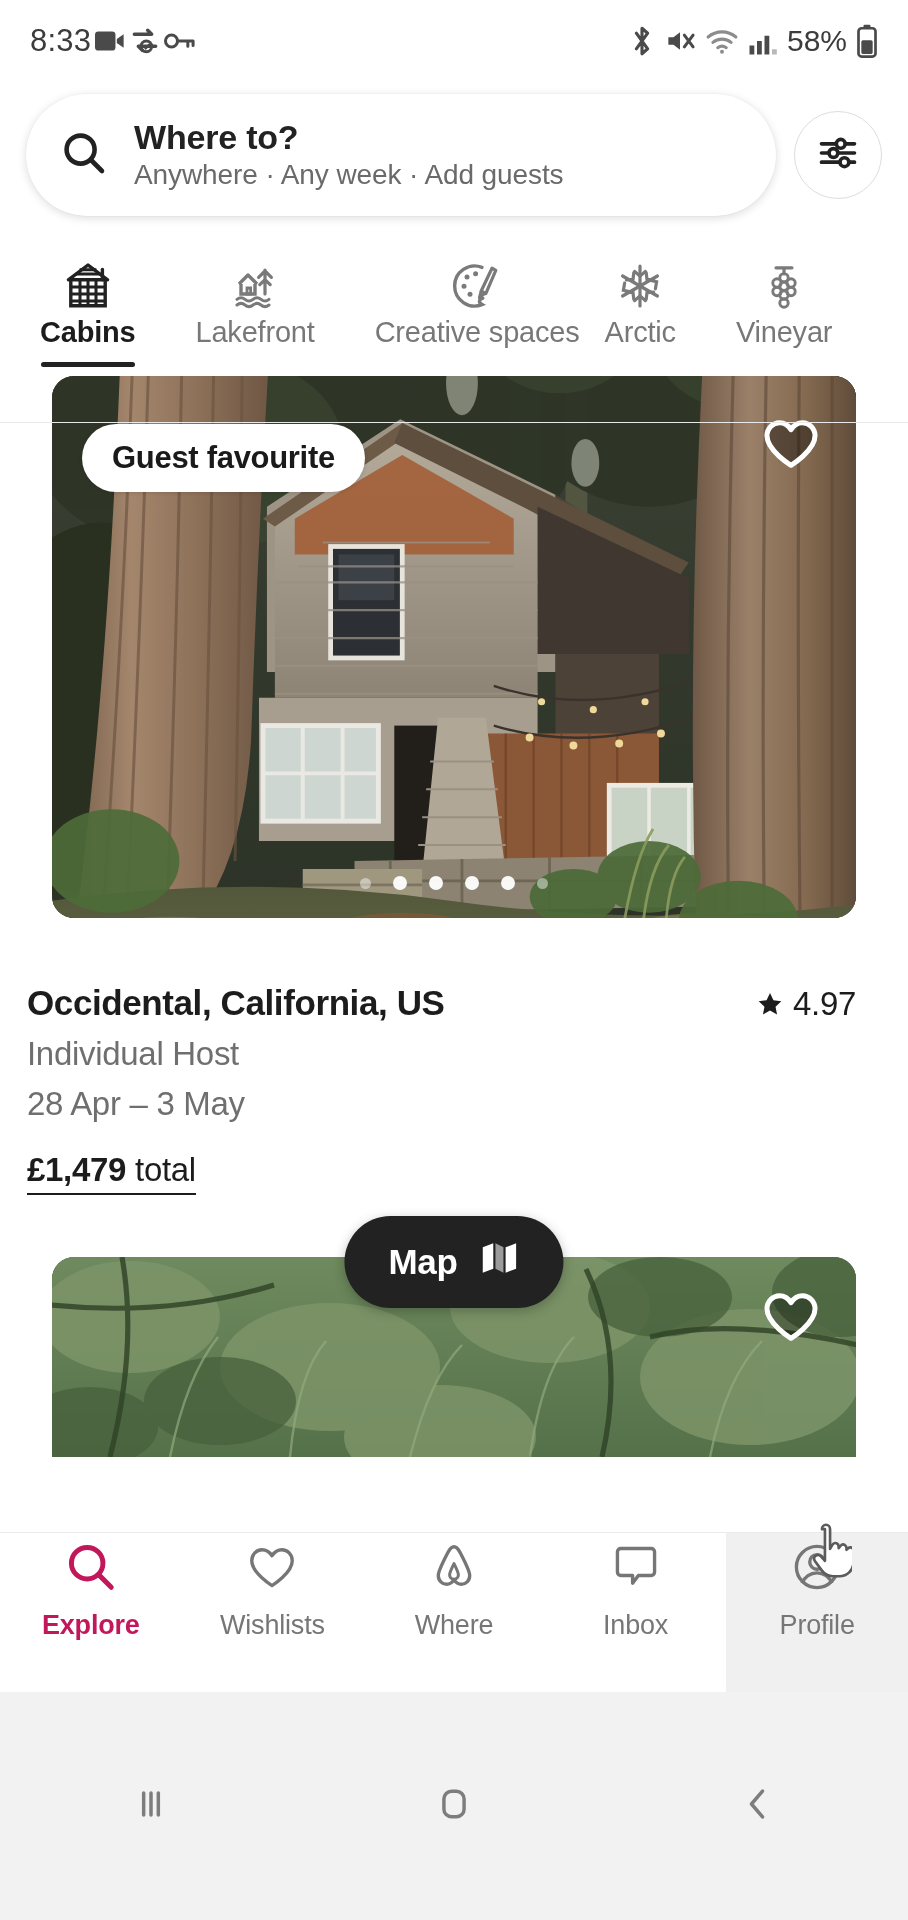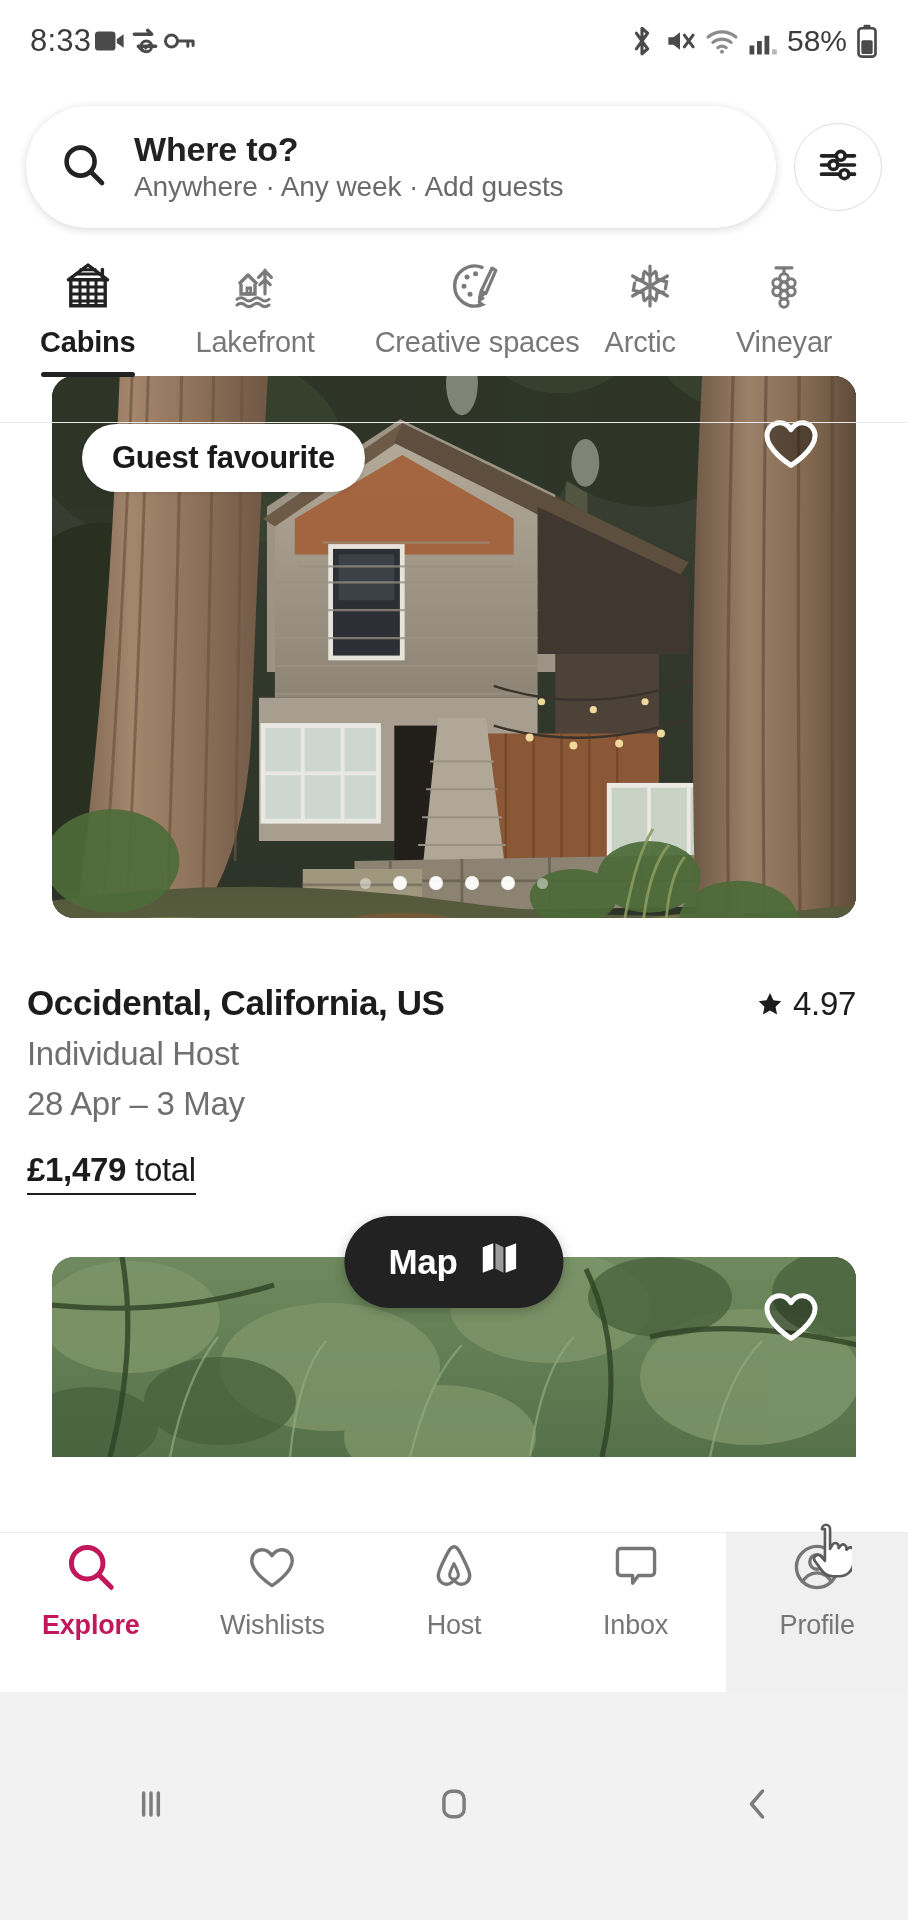--- a/index.html
+++ b/index.html
@@ -22,21 +22,21 @@
   .sb-time { font-size:31px; color:#3c3c3c; letter-spacing:0.2px; font-weight:400; }
   .sb-pct { font-size:30px; color:#3c3c3c; letter-spacing:0px; }
   .sb-ico { display:inline-flex; align-items:center; }
 
   
   .header {
     position:absolute; top:82px; left:0; width:908px; height:262px;
     background:#ffffff; z-index:20;
   }
   .searchrow {
-    position:absolute; top:24px; left:0; width:908px;
+    position:absolute; top:12px; left:0; width:908px;
     display:flex; align-items:center; padding:0 26px; gap:18px;
   }
   .searchbar {
     flex:1; height:122px; border-radius:61px; background:#ffffff;
     box-shadow:0 2px 10px rgba(0,0,0,0.14), 0 0 0 0.5px rgba(0,0,0,0.035);
     display:flex; align-items:center; padding:0 34px; gap:26px;
   }
   .search-texts { display:flex; flex-direction:column; gap:3px; }
   .search-title { font-size:34px; font-weight:700; color:#222222; letter-spacing:-0.2px; line-height:1.12; }
   .search-sub { font-size:28px; color:#6a6a6a; letter-spacing:-0.1px; line-height:1.15; }
@@ -46,21 +46,21 @@
     flex:0 0 88px;
   }
 
   
   .cats {
     position:absolute; top:168px; left:0; width:908px; height:158px;
     display:flex; align-items:flex-start; overflow:hidden;
     padding-left:40px;
   }
   .cat {
-    display:flex; flex-direction:column; align-items:center; gap:14px;
+    display:flex; flex-direction:column; align-items:center; gap:4px;
     flex:0 0 auto; padding-top:10px; position:relative;
   }
   .cat .cat-ico { height:52px; display:flex; align-items:center; justify-content:center; }
   .cat .cat-lbl { font-size:29px; color:#787878; letter-spacing:-0.2px; white-space:nowrap; }
   .cat.active .cat-lbl { color:#1c1c1c; font-weight:700; }
   .cat .cat-ul {
     position:absolute; bottom:-18px; left:50%; transform:translateX(-50%);
     height:5px; width:0; background:#222222; border-radius:3px;
   }
   .cat.active .cat-ul { width:94px; }
@@ -279,21 +279,21 @@
             <circle cx="9.5" cy="16.6" r="1.25" fill="#7a7a7a"></circle>
             <circle cx="12.3" cy="6.4" r="1.25" fill="#7a7a7a"></circle>
             <path d="M20.5 3.6l1.9 1.1-5 11.6-2.3-1.3z" fill="none" stroke="#7a7a7a" stroke-width="1.6" stroke-linejoin="round"></path>
             <path d="M15.1 14.9l-.9 3.4 2.5-1.9" fill="none" stroke="#7a7a7a" stroke-width="1.5" stroke-linejoin="round"></path>
           </svg>
         </span>
         <span class="cat-lbl">Creative spaces</span>
         <span class="cat-ul"></span>
       </div>
 
-      <div class="cat" style="margin-right:60px;align-items:flex-end;">
+      <div class="cat" style="margin-right:60px;">
         <span class="cat-ico">
           <svg width="52" height="50" viewBox="0 0 26 25">
             <g stroke="#7a7a7a" stroke-width="1.6" stroke-linecap="round" fill="none">
               <path d="M13 2.5v20"></path>
               <path d="M4.3 7.5l17.4 10"></path>
               <path d="M21.7 7.5L4.3 17.5"></path>
               <path d="M10.3 5.2L13 7.6l2.7-2.4"></path>
               <path d="M10.3 19.8L13 17.4l2.7 2.4"></path>
               <path d="M5.3 11.1l-.6 3.5 3.4.8"></path>
               <path d="M20.7 13.9l.6-3.5-3.4-.8"></path>
@@ -627,21 +627,21 @@
       <span class="nav-lbl">Wishlists</span>
     </div>
 
     <div class="nav-item">
       <span class="nav-ico">
         <svg width="54" height="54" viewBox="0 0 32 32">
           <path d="M16 4c1.5 0 2.6 1.4 3.7 3.6 2.5 4.8 5.6 10.6 5.6 13.4 0 3.2-2.3 5.2-4.9 5.2-2 0-3.4-1.1-4.4-2.6-1 1.5-2.4 2.6-4.4 2.6-2.6 0-4.9-2-4.9-5.2 0-2.8 3.1-8.6 5.6-13.4C13.4 5.4 14.5 4 16 4z" fill="none" stroke="#767676" stroke-width="2" stroke-linejoin="round"></path>
           <path d="M16 14c1.4 2.8 2.6 5.2 2.6 6.6 0 1.6-1.1 2.6-2.6 2.6s-2.6-1-2.6-2.6c0-1.4 1.2-3.8 2.6-6.6z" fill="none" stroke="#767676" stroke-width="1.8" stroke-linejoin="round"></path>
         </svg>
       </span>
-      <span class="nav-lbl">Host</span>
+      <span class="nav-lbl">Where</span>
     </div>
 
     <div class="nav-item">
       <span class="nav-ico">
         <svg width="54" height="54" viewBox="0 0 32 32">
           <path d="M7 5h18a2 2 0 0 1 2 2v12a2 2 0 0 1-2 2h-7.6l-3.4 4.6V21H7a2 2 0 0 1-2-2V7a2 2 0 0 1 2-2z" fill="none" stroke="#767676" stroke-width="2" stroke-linejoin="round"></path>
         </svg>
       </span>
       <span class="nav-lbl">Inbox</span>
     </div>

